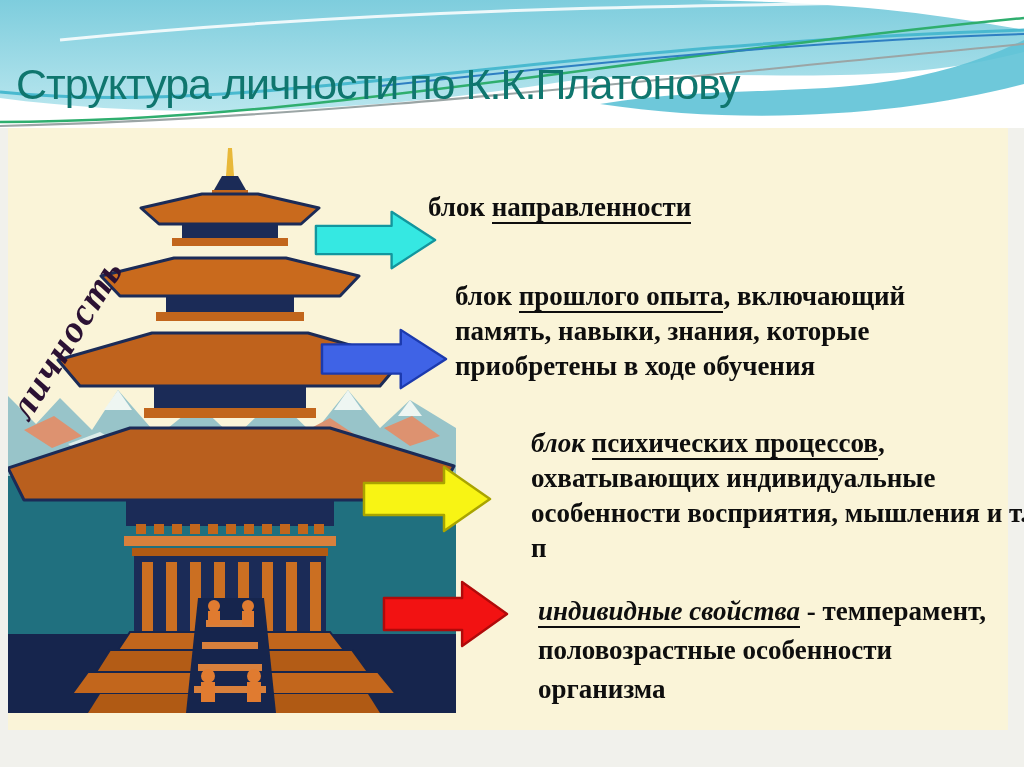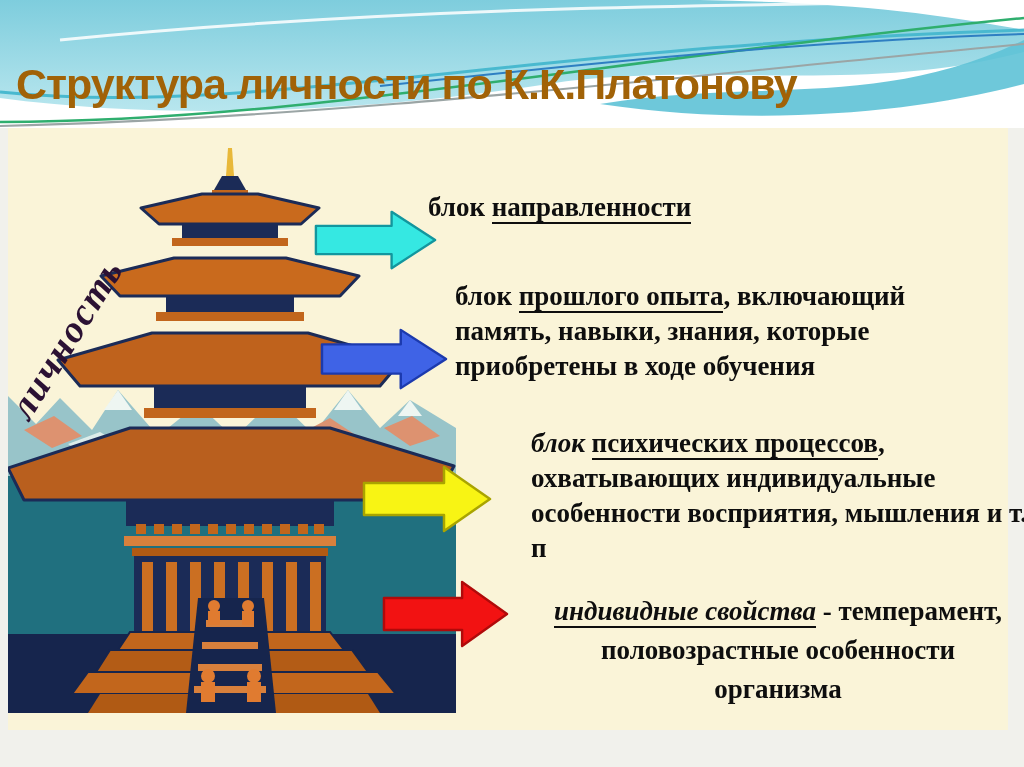--- a/index.html
+++ b/index.html
@@ -7,22 +7,22 @@
     position:relative; width:1024px; height:767px; overflow:hidden;
     background:#f1f1ec;
     font-family:"Liberation Serif", serif;
   }
   
   #header{position:absolute;left:0;top:0;width:1024px;height:128px;background:#ffffff;}
   #header svg{position:absolute;left:0;top:0;}
   #title{
     position:absolute;left:16px;top:60px;width:990px;
     font-family:"Liberation Sans", sans-serif;
-    font-weight:bold;font-size:43px;letter-spacing:-1px;
-    color:#a16207;white-space:nowrap;
+    font-weight:normal;font-size:43px;letter-spacing:-1px;
+    color:#0f766e;white-space:nowrap;
   }
   
   #panel{position:absolute;left:8px;top:128px;width:1000px;height:602px;background:#faf4d8;}
   
   #illustration{position:absolute;left:8px;top:128px;width:448px;height:585px;}
   #vertical-label{
     position:absolute;left:-52px;top:185px;width:220px;height:50px;
     text-align:center;line-height:50px;
     font-family:"Liberation Serif", serif;font-style:italic;font-weight:bold;
     font-size:38px;letter-spacing:2px;color:#2b1133;
@@ -39,21 +39,21 @@
   .tb{
     position:absolute;color:#0e0e0e;font-weight:bold;
     font-size:27px;line-height:35px;
     font-family:"Liberation Serif", serif;
   }
   .tb .u{border-bottom:2px solid #0e0e0e;}
   .tb .it{font-style:italic;}
   #block-direction{left:428px;top:190px;white-space:nowrap;}
   #block-past{left:455px;top:279px;width:500px;}
   #block-mental{left:503px;top:426px;width:515px;line-height:35px;margin-left:28px;}
-  #block-individual{left:538px;top:592px;width:480px;line-height:39px;text-align:center;}
+  #block-individual{left:538px;top:592px;width:480px;line-height:39px;}
 </style>
 </head>
 <body>
 
 <div id="slide">
 
   <div id="header">
     <svg width="1024" height="128" viewBox="0 0 1024 128" preserveAspectRatio="none">
       <defs>
         <linearGradient id="gLB" x1="0" y1="0" x2="0" y2="1">

